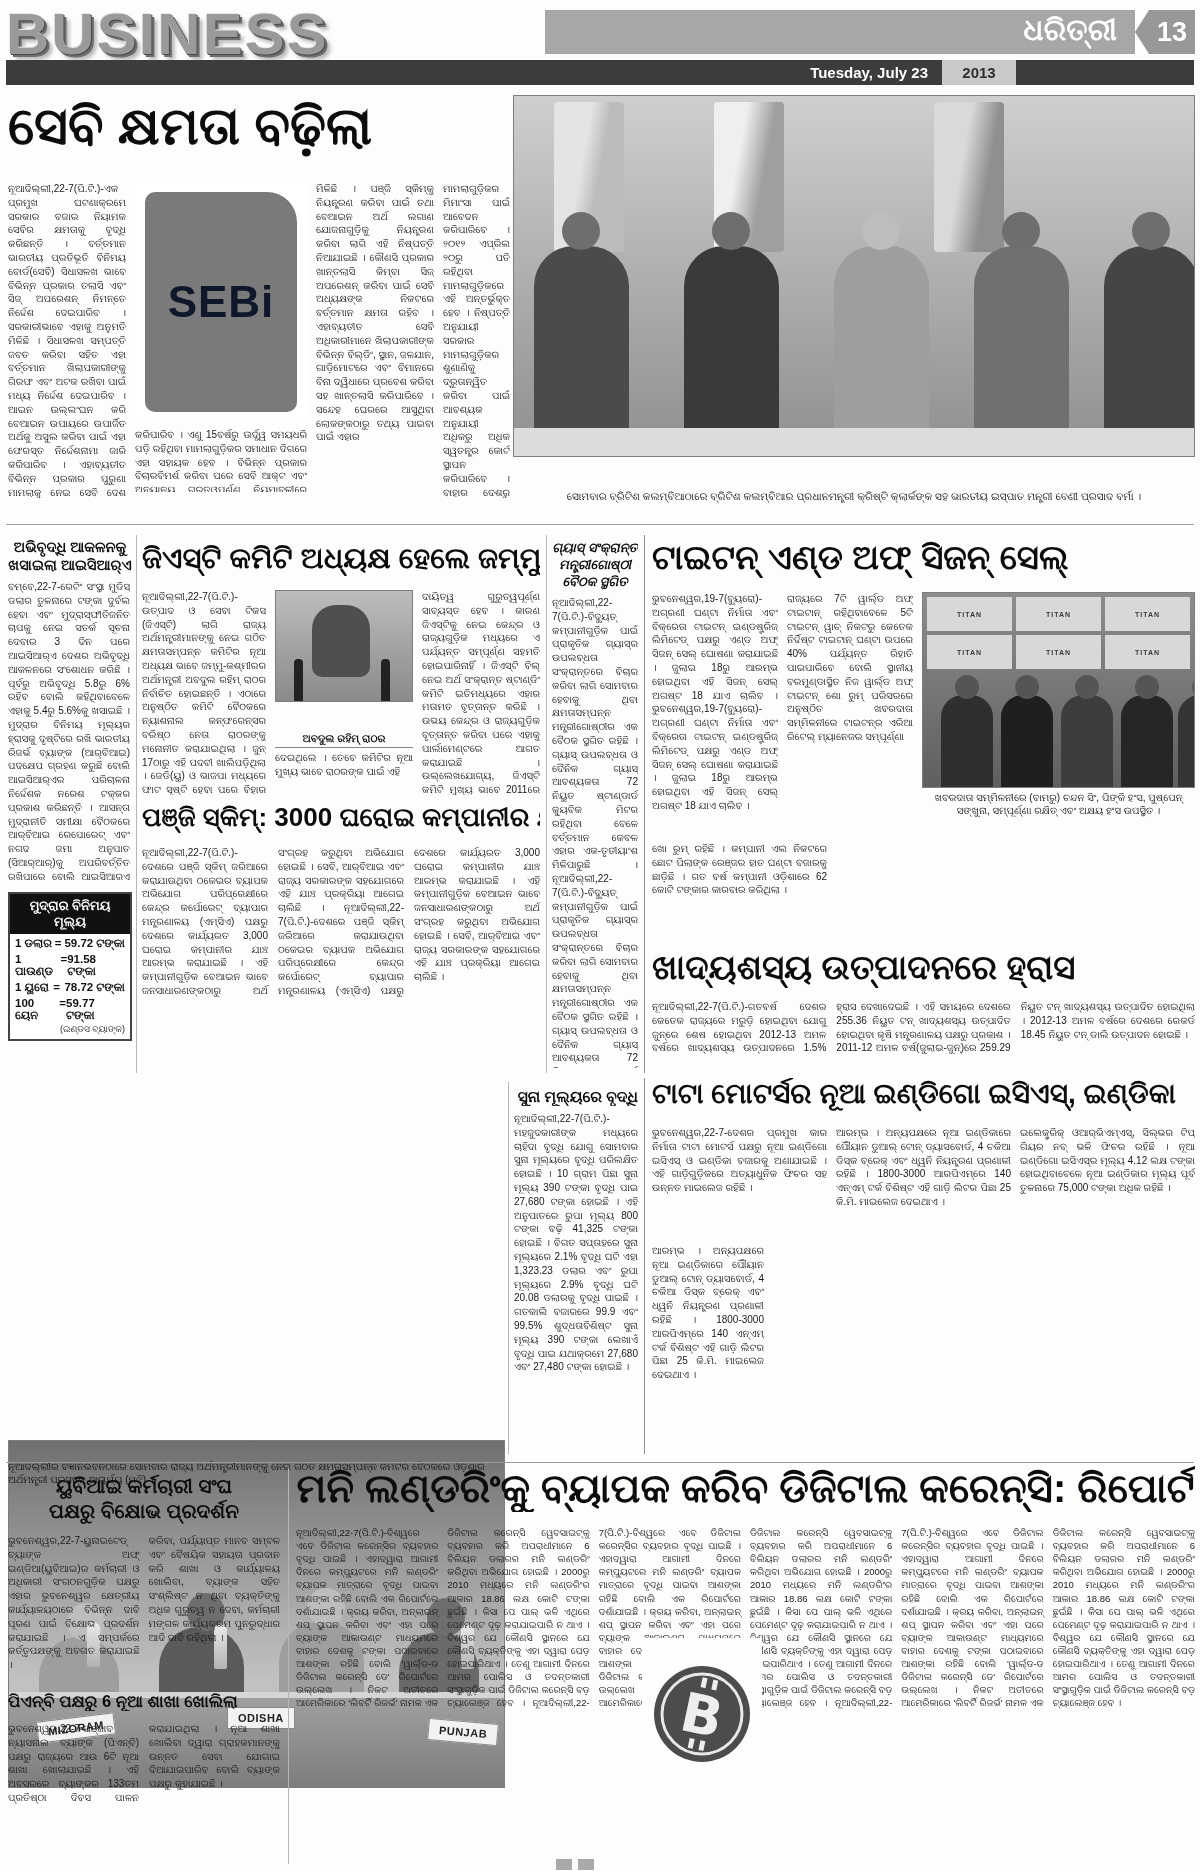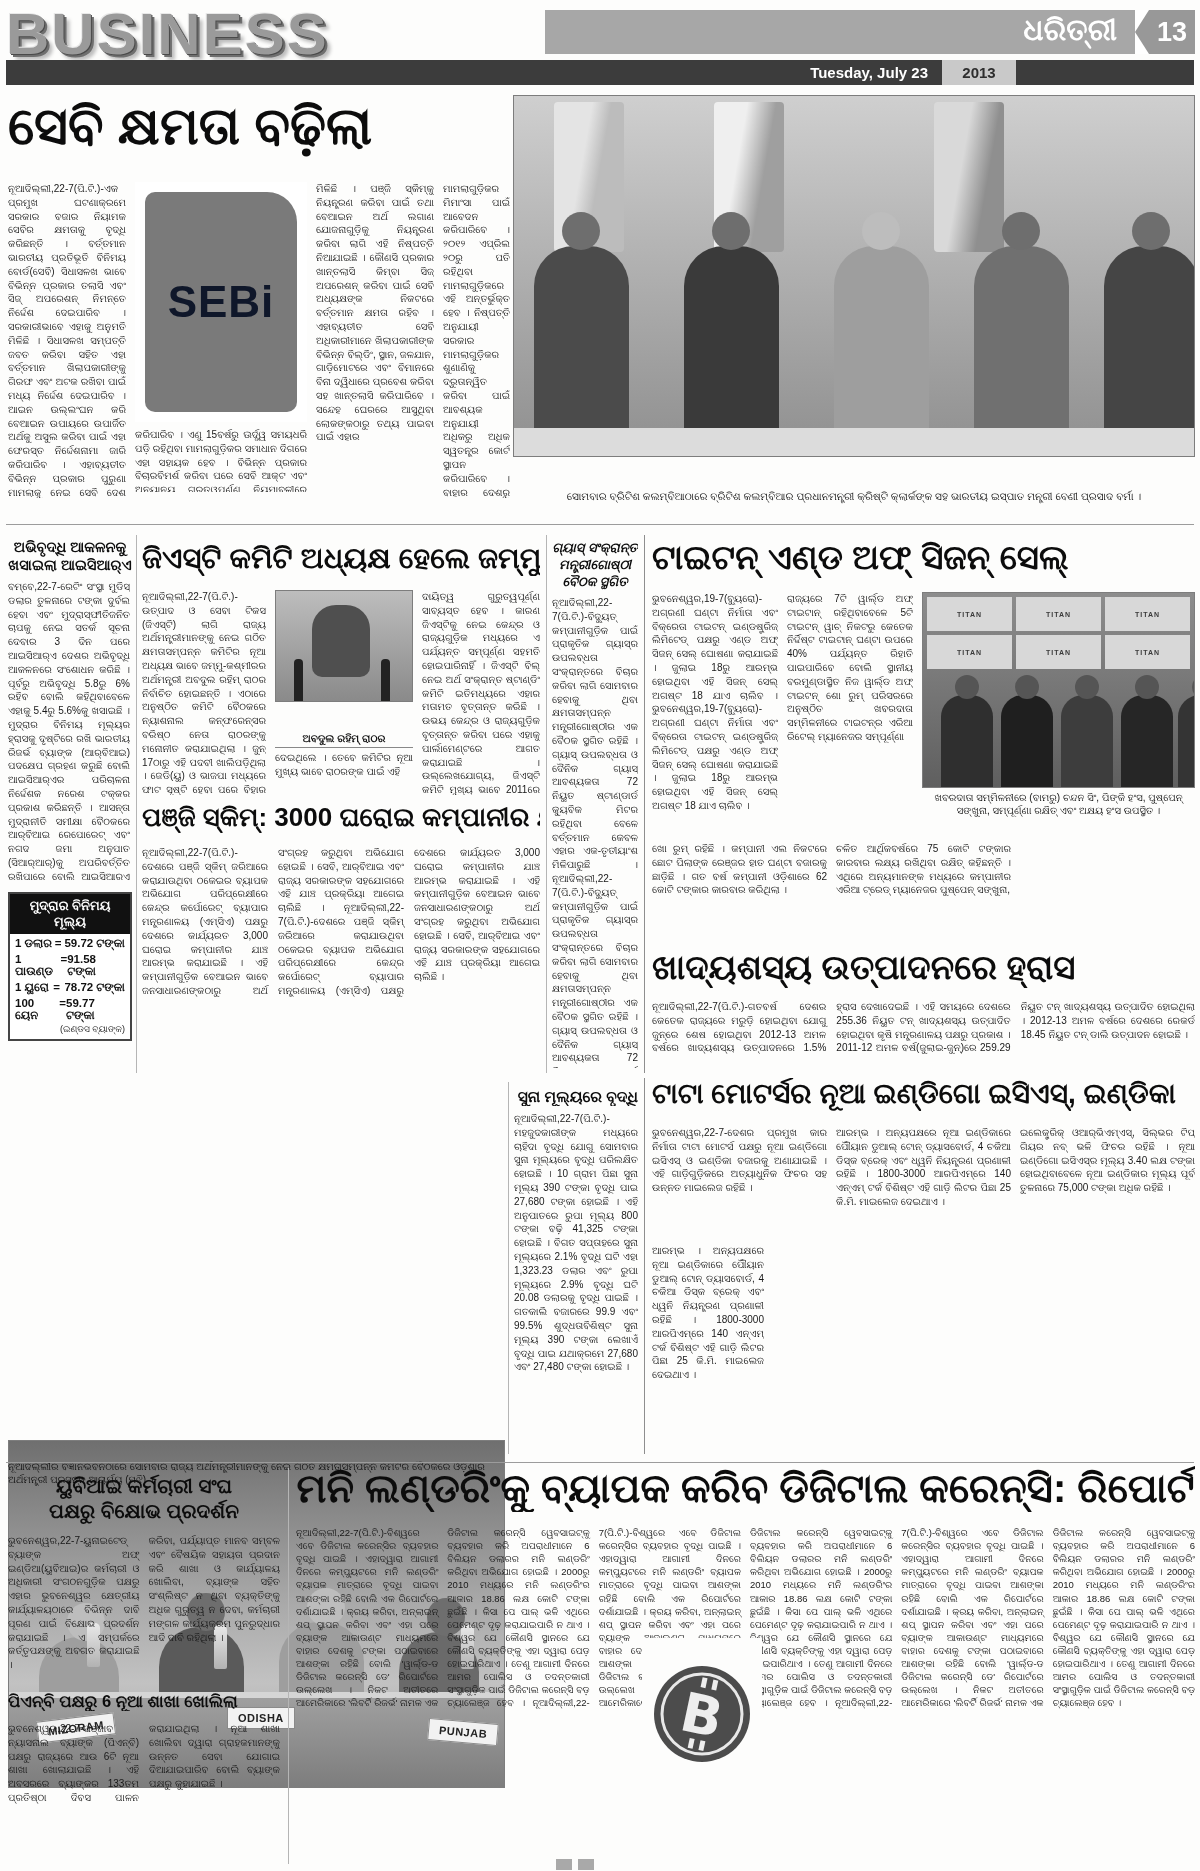--- a/index.html
+++ b/index.html
@@ -212,21 +212,20 @@
         <div class="sil" style="left:78px; background:#1f1f1f;"></div>
         <div class="sil" style="left:138px; background:#3d3d3d;"></div>
         <div class="sil" style="left:198px; background:#262626;"></div>
         <div class="sil" style="left:255px; background:#343434;"></div>
       </div>
       <div class="cap" style="font-size:10px; line-height:1.3; margin-top:3px;">ଖବରଦାତା ସମ୍ମିଳନୀରେ (ବାମରୁ) ଚନ୍ଦନ ସିଂ, ପିଙ୍କି ହଂସ, ପୁଷ୍ପେନ୍ ସଙ୍ଖୁନା, ସମ୍ପୂର୍ଣ୍ଣା ରକ୍ଷିତ୍ ଏବଂ ଅକ୍ଷୟ ହଂସ ଉପସ୍ଥିତ ।</div>
     </div>
   </div>
   <div class="abs col-grid" style="left:652px; top:842px; width:543px; height:96px; grid-template-columns:1fr 1fr 1fr; gap:9px;">
     <div class="body-text">ଖୋ ରୁମ୍ ରହିଛି । କମ୍ପାନୀ ଏଲ ନିକଟରେ ଛୋଟ ପିଲାଙ୍କ ରେଞ୍ଜର ହାତ ଘଣ୍ଟା ବଜାରକୁ ଛାଡ଼ିଛି । ଗତ ବର୍ଷ କମ୍ପାନୀ ଓଡ଼ିଶାରେ 62 କୋଟି ଟଙ୍କାର କାରବାର କରିଥିଲା ।</div>
-    <div class="body-text">ଚଳିତ ଆର୍ଥିକବର୍ଷରେ 75 କୋଟି ଟଙ୍କାର କାରବାର ଲକ୍ଷ୍ୟ ରଖିଥିବା ରକ୍ଷିତ୍ କହିଛନ୍ତି । ଏଥିରେ ଅନ୍ୟମାନଙ୍କ ମଧ୍ୟରେ କମ୍ପାନୀର ଏରିଆ ଟ୍ରେଡ୍ ମ୍ୟାନେଜର ପୁଷ୍ପେନ୍ ସଙ୍ଖୁନା,</div>
   </div>
 
   <div class="abs headline" style="left:652px; top:948px; width:543px; font-size:34px;">ଖାଦ୍ୟଶସ୍ୟ ଉତ୍ପାଦନରେ ହ୍ରାସ</div>
   <div class="abs body-text" style="left:652px; top:1000px; width:543px; height:66px; column-count:3; column-gap:10px;">ନୂଆଦିଲ୍ଲୀ,22-7(ପି.ଟି.)-ଗତବର୍ଷ ଦେଶର କେତେକ ରାଜ୍ୟରେ ମରୁଡ଼ି ହୋଇଥିବା ଯୋଗୁ ଜୁନ୍‌ରେ ଶେଷ ହୋଇଥିବା 2012-13 ଅମଳ ବର୍ଷରେ ଖାଦ୍ୟଶସ୍ୟ ଉତ୍ପାଦନରେ 1.5% ହ୍ରାସ ଦେଖାଦେଇଛି । ଏହି ସମୟରେ ଦେଶରେ 255.36 ନିୟୁତ ଟନ୍ ଖାଦ୍ୟଶସ୍ୟ ଉତ୍ପାଦିତ ହୋଇଥିବା କୃଷି ମନ୍ତ୍ରଣାଳୟ ପକ୍ଷରୁ ପ୍ରକାଶ । 2011-12 ଅମଳ ବର୍ଷ(ଜୁଲାଇ-ଜୁନ୍)ରେ 259.29 ନିୟୁତ ଟନ୍ ଖାଦ୍ୟଶସ୍ୟ ଉତ୍ପାଦିତ ହୋଇଥିଲା । 2012-13 ଅମଳ ବର୍ଷରେ ଦେଶରେ ରେକର୍ଡ 18.45 ନିୟୁତ ଟନ୍ ଡାଲି ଉତ୍ପାଦନ ହୋଇଛି ।</div>
 
   <div class="abs photo conf-photo" style="left:8px; top:1078px; width:497px; height:348px;">
     <div class="person light" style="left:30px; height:150px; width:80px;"></div>
     <div class="person" style="left:150px; height:160px; width:85px; background:#5a5a5a;"></div>
     <div class="person light" style="left:270px; height:165px; width:85px;"></div>
     <div class="person" style="left:390px; height:155px; width:80px; background:#6a6a6a;"></div>
@@ -243,21 +242,21 @@
   <div class="abs vrule" style="left:508px; top:1082px; height:372px;"></div>
   <div class="abs headline" style="left:514px; top:1088px; width:124px; font-size:15.5px; text-align:right;">ସୁନା ମୂଲ୍ୟରେ ବୃଦ୍ଧି</div>
   <div class="abs body-text" style="left:514px; top:1112px; width:124px; height:340px;">ନୂଆଦିଲ୍ଲୀ,22-7(ପି.ଟି.)-ମହଜୁଦକାରୀଙ୍କ ମଧ୍ୟରେ ଚାହିଦା ବୃଦ୍ଧି ଯୋଗୁ ସୋମବାର ସୁନା ମୂଲ୍ୟରେ ବୃଦ୍ଧି ପରିଲକ୍ଷିତ ହୋଇଛି । 10 ଗ୍ରାମ ପିଛା ସୁନା ମୂଲ୍ୟ 390 ଟଙ୍କା ବୃଦ୍ଧି ପାଇ 27,680 ଟଙ୍କା ହୋଇଛି । ଏହି ଅନୁପାତରେ ରୁପା ମୂଲ୍ୟ 800 ଟଙ୍କା ବଢ଼ି 41,325 ଟଙ୍କା ହୋଇଛି । ବିଗତ ସପ୍ତାହରେ ସୁନା ମୂଲ୍ୟରେ 2.1% ବୃଦ୍ଧି ଘଟି ଏହା 1,323.23 ଡଲାର ଏବଂ ରୁପା ମୂଲ୍ୟରେ 2.9% ବୃଦ୍ଧି ଘଟି 20.08 ଡଲାରକୁ ବୃଦ୍ଧି ପାଇଛି । ଗତକାଲି ବଜାରରେ 99.9 ଏବଂ 99.5% ଶୁଦ୍ଧତାବିଶିଷ୍ଟ ସୁନା ମୂଲ୍ୟ 390 ଟଙ୍କା ଲେଖାଏଁ ବୃଦ୍ଧି ପାଇ ଯଥାକ୍ରମେ 27,680 ଏବଂ 27,480 ଟଙ୍କା ହୋଇଛି ।</div>
 
   <div class="abs vrule" style="left:644px; top:1078px; height:376px; background:#8e8e8e;"></div>
 
   <div class="abs headline" style="left:652px; top:1078px; width:543px; font-size:28px;">ଟାଟା ମୋଟର୍ସର ନୂଆ ଇଣ୍ଡିଗୋ ଇସିଏସ୍, ଇଣ୍ଡିକା</div>
   <div class="abs col-grid" style="left:652px; top:1126px; width:543px; height:110px; grid-template-columns:1fr 1fr 1fr; gap:9px;">
     <div class="body-text">ଭୁବନେଶ୍ୱର,22-7-ଦେଶର ପ୍ରମୁଖ କାର ନିର୍ମାତା ଟାଟା ମୋଟର୍ସ ପକ୍ଷରୁ ନୂଆ ଇଣ୍ଡିଗୋ ଇସିଏସ୍ ଓ ଇଣ୍ଡିକା ବଜାରକୁ ଅଣାଯାଇଛି । ଏହି ଗାଡ଼ିଗୁଡ଼ିକରେ ଅତ୍ୟାଧୁନିକ ଫିଚର ସହ ଉନ୍ନତ ମାଇଲେଜ ରହିଛି ।</div>
     <div class="body-text">ଆରମ୍ଭ । ଅନ୍ୟପକ୍ଷରେ ନୂଆ ଇଣ୍ଡିକାରେ ପୌଁୟାନ ଡୁଆଲ୍ ଟୋନ୍ ଡ୍ୟାସବୋର୍ଡ, 4 ଚକିଆ ଡିସ୍କ ବ୍ରେକ୍ ଏବଂ ଧ୍ୱନି ନିୟନ୍ତ୍ରଣ ପ୍ରଣାଳୀ ରହିଛି । 1800-3000 ଆରପିଏମ୍‌ରେ 140 ଏନ୍‌ଏମ୍ ଟର୍କ ବିଶିଷ୍ଟ ଏହି ଗାଡ଼ି ଲିଟର ପିଛା 25 କି.ମି. ମାଇଲେଜ ଦେଇଥାଏ ।</div>
-    <div class="body-text">ଇଲେକ୍ଟ୍ରିକ୍ ଓଆର୍‌ଭିଏମ୍‌ଏସ୍, ସିଲ୍‌ଭର ଟିପ୍ ଗିୟର ନବ୍ ଭଳି ଫିଚର ରହିଛି । ନୂଆ ଇଣ୍ଡିଗୋ ଇସିଏସ୍‌ର ମୂଲ୍ୟ 3.40 ଲକ୍ଷ ଟଙ୍କା ହୋଇଥିବାବେଳେ ନୂଆ ଇଣ୍ଡିକାର ମୂଲ୍ୟ ପୂର୍ବ ତୁଳନାରେ 75,000 ଟଙ୍କା ଅଧିକ ରହିଛି ।</div>
+    <div class="body-text">ଇଲେକ୍ଟ୍ରିକ୍ ଓଆର୍‌ଭିଏମ୍‌ଏସ୍, ସିଲ୍‌ଭର ଟିପ୍ ଗିୟର ନବ୍ ଭଳି ଫିଚର ରହିଛି । ନୂଆ ଇଣ୍ଡିଗୋ ଇସିଏସ୍‌ର ମୂଲ୍ୟ 4.12 ଲକ୍ଷ ଟଙ୍କା ହୋଇଥିବାବେଳେ ନୂଆ ଇଣ୍ଡିକାର ମୂଲ୍ୟ ପୂର୍ବ ତୁଳନାରେ 75,000 ଟଙ୍କା ଅଧିକ ରହିଛି ।</div>
   </div>
   <div class="abs body-text" style="left:652px; top:1244px; width:112px; height:182px;">ଆରମ୍ଭ । ଅନ୍ୟପକ୍ଷରେ ନୂଆ ଇଣ୍ଡିକାରେ ପୌଁୟାନ ଡୁଆଲ୍ ଟୋନ୍ ଡ୍ୟାସବୋର୍ଡ, 4 ଚକିଆ ଡିସ୍କ ବ୍ରେକ୍ ଏବଂ ଧ୍ୱନି ନିୟନ୍ତ୍ରଣ ପ୍ରଣାଳୀ ରହିଛି । 1800-3000 ଆରପିଏମ୍‌ରେ 140 ଏନ୍‌ଏମ୍ ଟର୍କ ବିଶିଷ୍ଟ ଏହି ଗାଡ଼ି ଲିଟର ପିଛା 25 କି.ମି. ମାଇଲେଜ ଦେଇଥାଏ ।</div>
 
   <div class="abs hrule" style="left:6px; top:1462px; width:1188px;"></div>
 
   <div class="abs headline" style="left:8px; top:1474px; width:272px; font-size:20px; white-space:normal; text-align:center; line-height:1.25;">
     <span>ୟୁବିଆଇ କର୍ମଚାରୀ ସଂଘ</span><br>
     <span>ପକ୍ଷରୁ ବିକ୍ଷୋଭ ପ୍ରଦର୍ଶନ</span>
   </div>
   <div class="abs col-grid" style="left:8px; top:1534px; width:272px; height:144px; grid-template-columns:1fr 1fr; gap:9px;">

